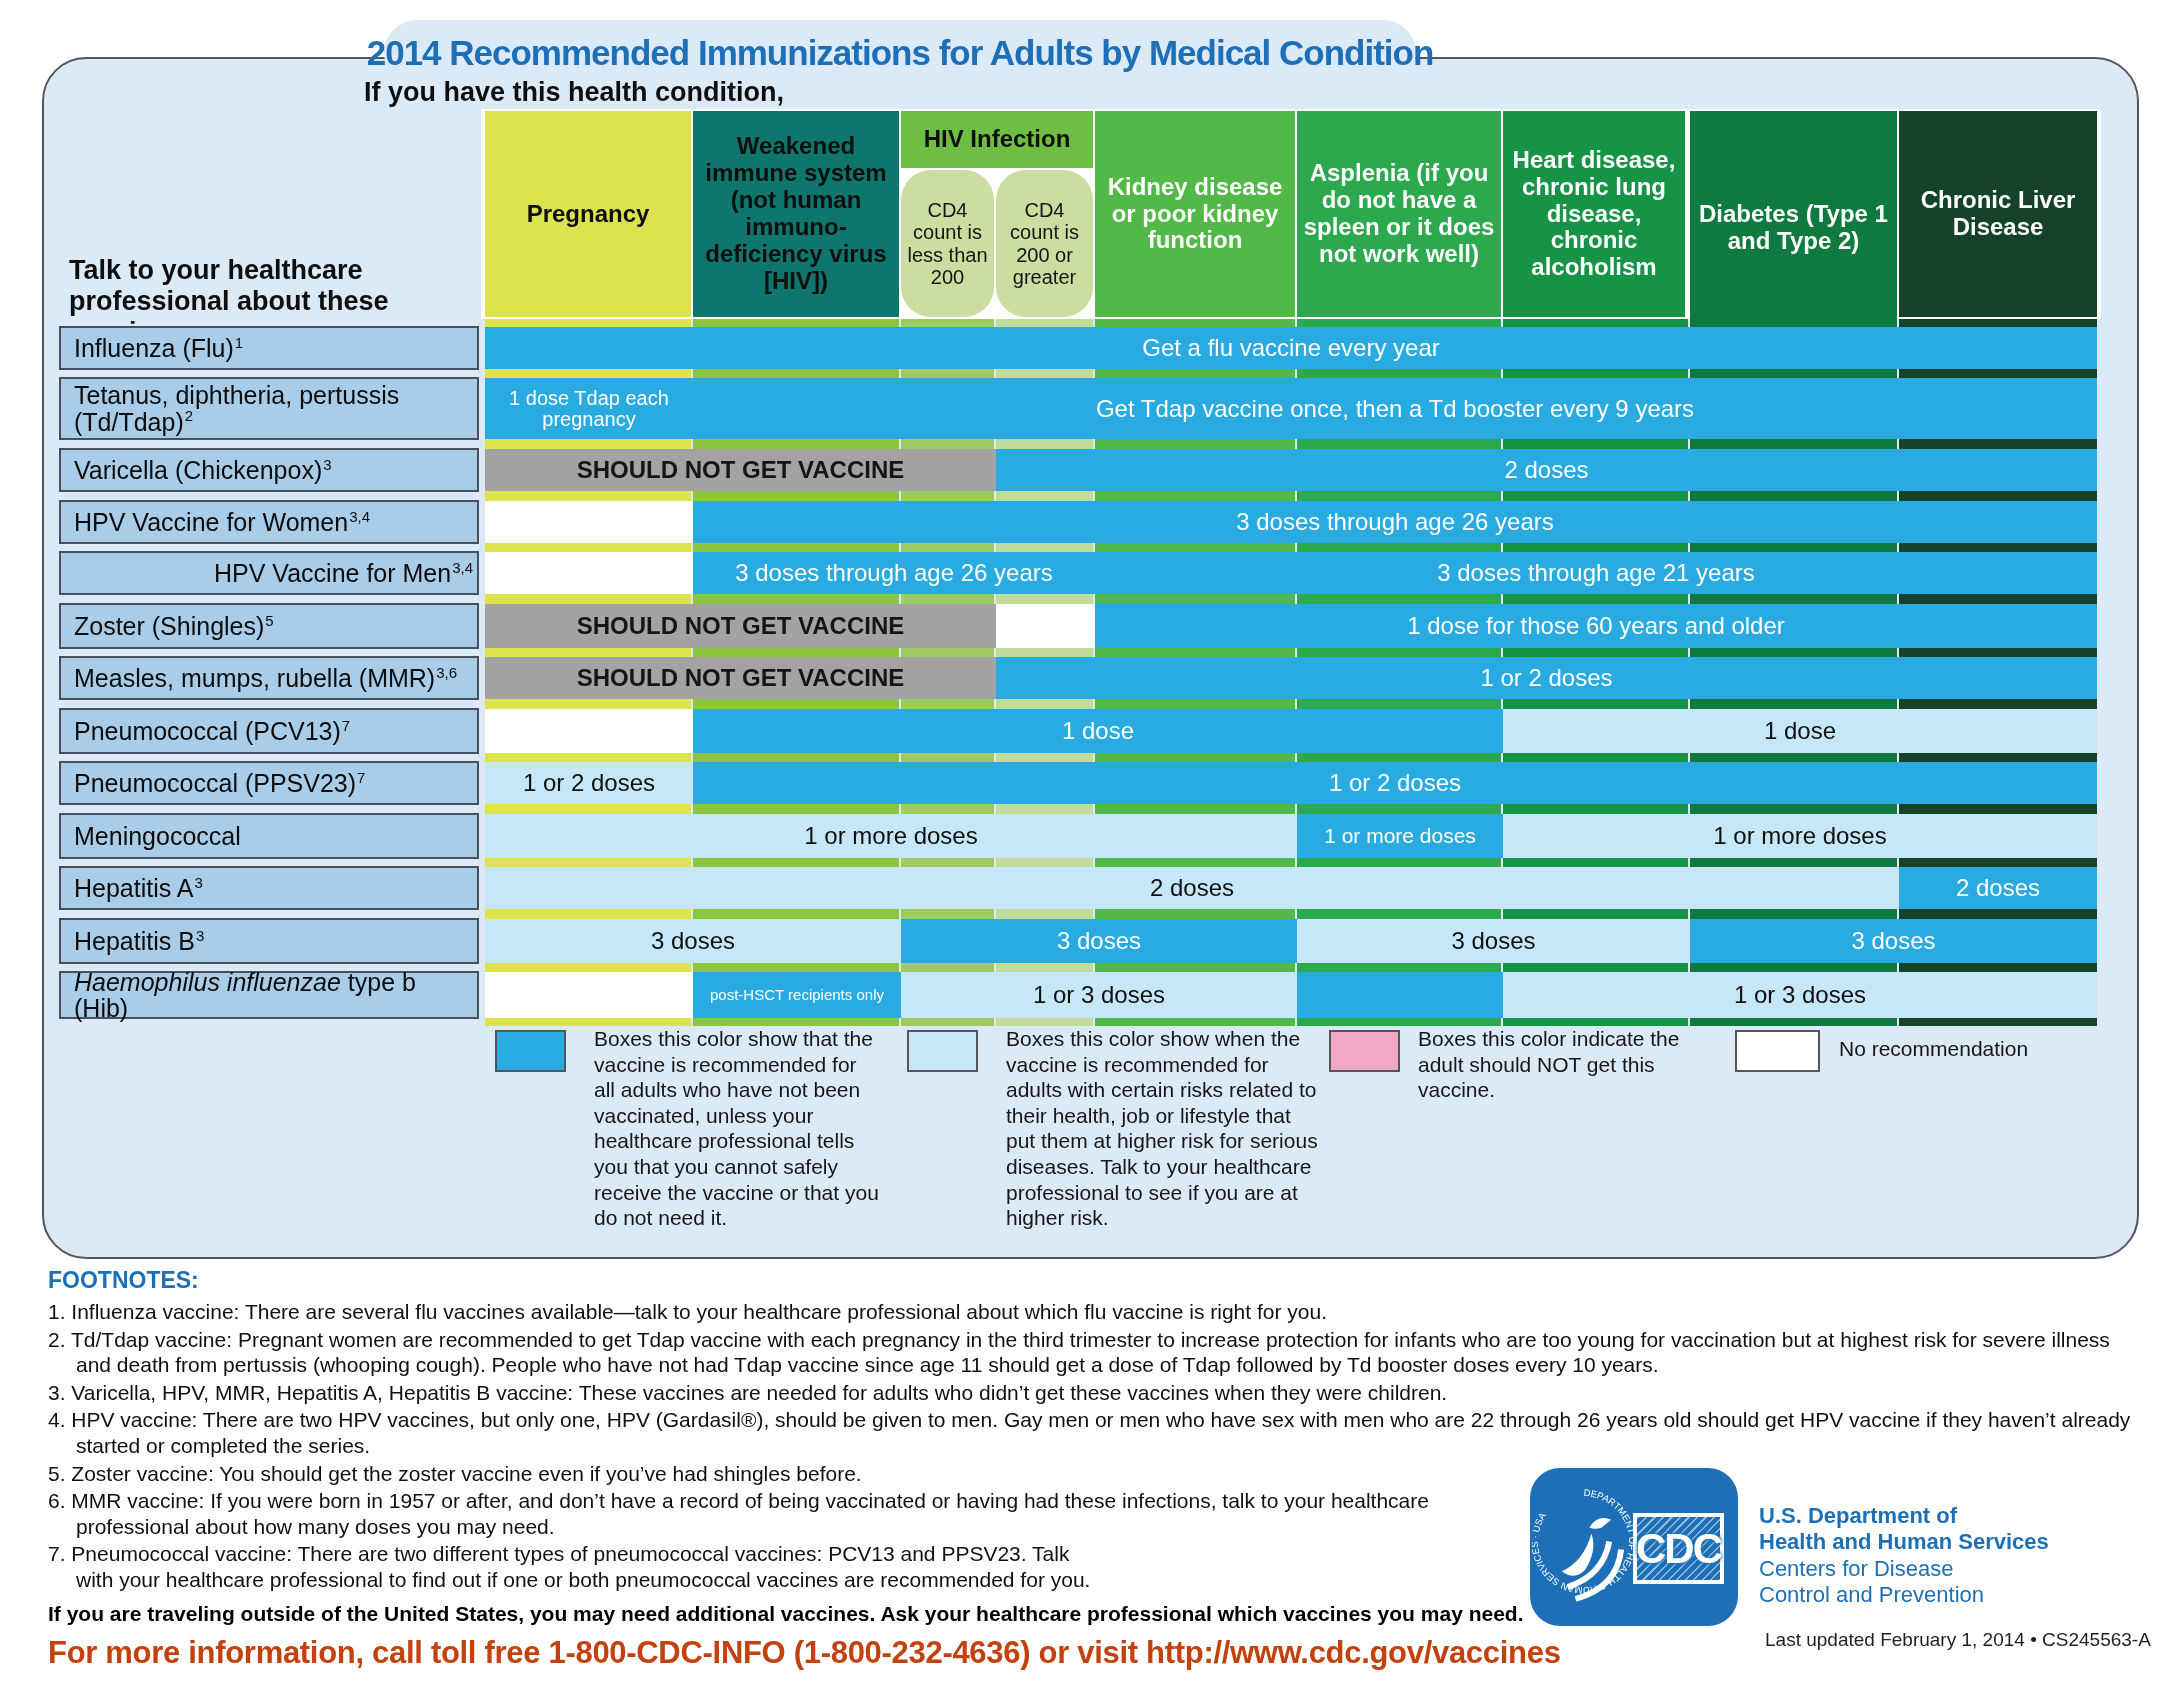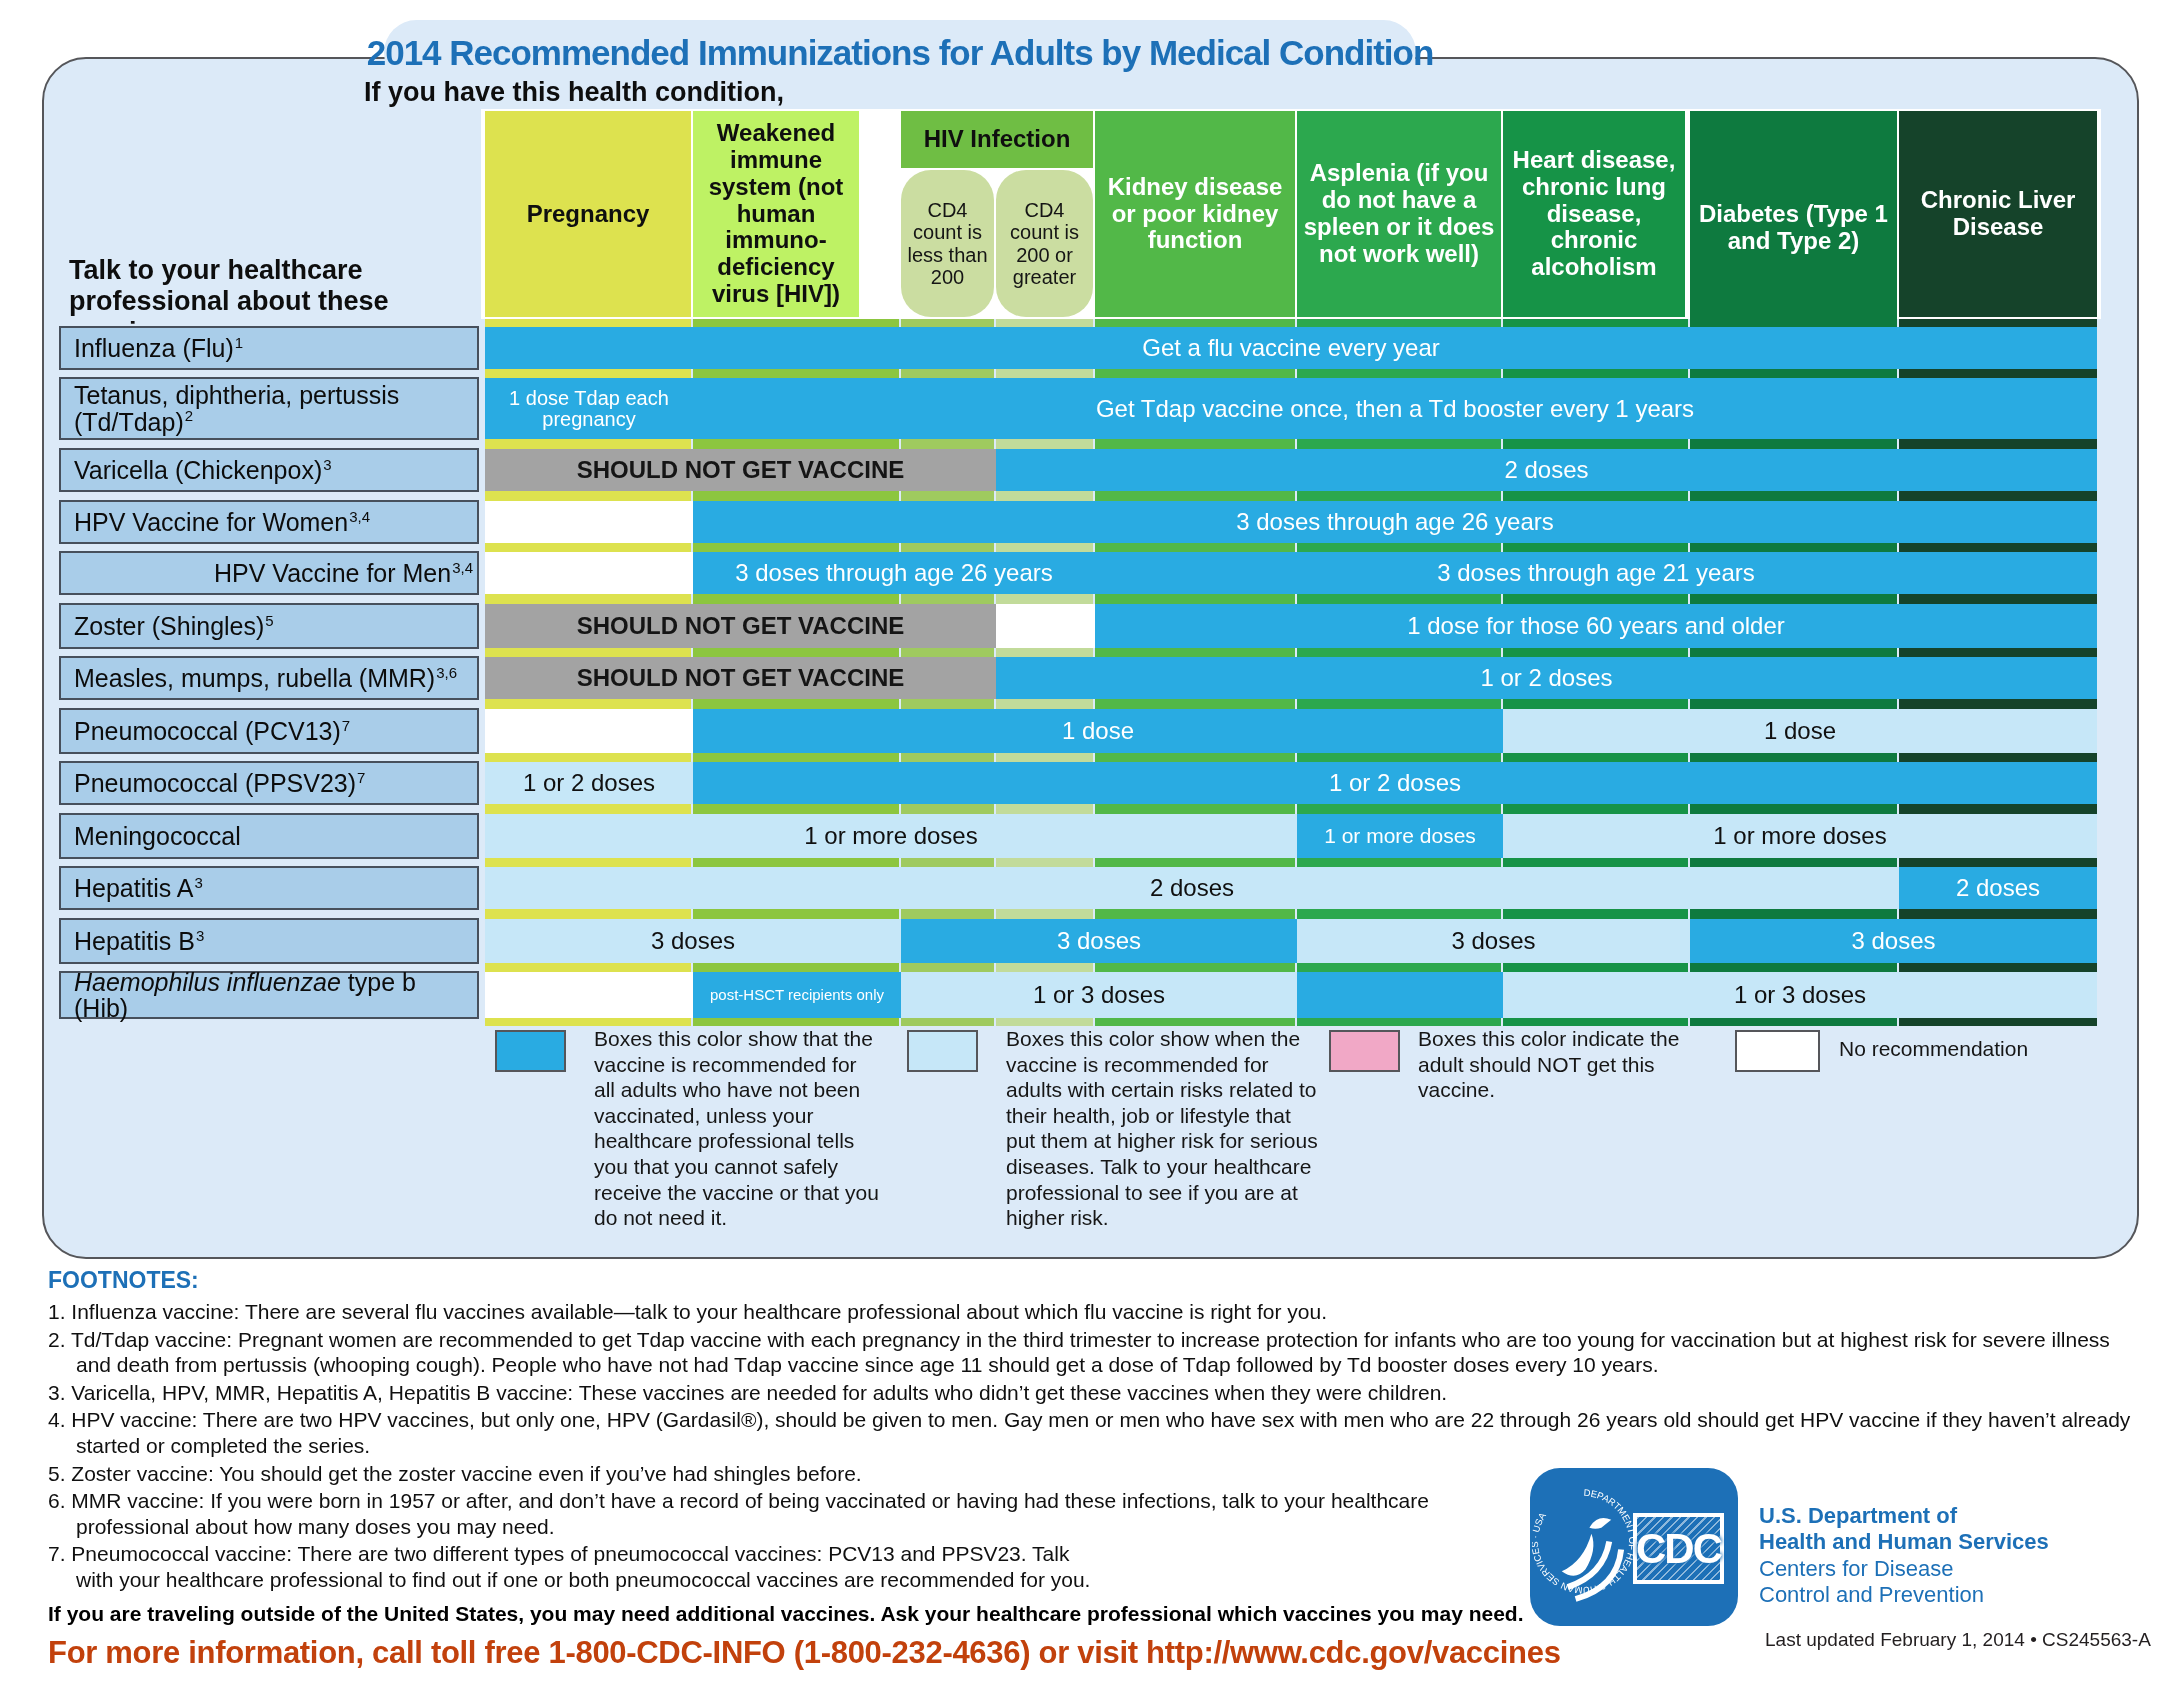--- a/index.html
+++ b/index.html
@@ -62,38 +62,38 @@
     <div class="stripe" style="left: 693px; top: 317px; width: 206px; height: 709px; background: rgb(140, 198, 63); position: absolute;"></div>
     <div class="stripe" style="left: 901px; top: 317px; width: 93px; height: 709px; background: rgb(159, 202, 95); position: absolute;"></div>
     <div class="stripe" style="left: 996px; top: 317px; width: 97px; height: 709px; background: rgb(194, 219, 154); position: absolute;"></div>
     <div class="stripe" style="left: 1095px; top: 317px; width: 200px; height: 709px; background: rgb(82, 184, 72); position: absolute;"></div>
     <div class="stripe" style="left: 1297px; top: 317px; width: 204px; height: 709px; background: rgb(44, 168, 78); position: absolute;"></div>
     <div class="stripe" style="left: 1503px; top: 317px; width: 185px; height: 709px; background: rgb(22, 147, 71); position: absolute;"></div>
     <div class="stripe" style="left: 1690px; top: 317px; width: 207px; height: 709px; background: rgb(14, 122, 63); position: absolute;"></div>
     <div class="stripe" style="left: 1899px; top: 317px; width: 198px; height: 709px; background: rgb(21, 67, 42); position: absolute;"></div>
     <div class="hwhite abs"></div>
     <div class="hcell h-dark" style="left: 485px; top: 111px; width: 206px; height: 206px; background: rgb(221, 226, 79);">Pregnancy</div>
-    <div class="hcell h-dark" style="left: 693px; top: 111px; width: 166px; height: 206px; background: #bef264;">Weakened immune system (not human immuno-deficiency virus [HIV])</div>
+    <div class="hcell h-dark" style="left: 693px; top: 111px; width: 206px; height: 206px; background: #0f766e;">Weakened immune system (not human immuno-deficiency virus [HIV])</div>
     <div class="hcell h-light" style="left: 1095px; top: 111px; width: 200px; height: 206px; background: rgb(82, 184, 72);">Kidney disease or poor kidney function</div>
     <div class="hcell h-light" style="left: 1297px; top: 111px; width: 204px; height: 206px; background: rgb(44, 168, 78);">Asplenia (if you do not have a spleen or it does not work well)</div>
     <div class="hcell h-light" style="left: 1503px; top: 111px; width: 182px; height: 206px; background: rgb(22, 147, 71);">Heart disease, chronic lung disease, chronic alcoholism</div>
     <div class="hcell h-light" style="left: 1690px; top: 111px; width: 207px; height: 234px; background: rgb(14, 122, 63);">Diabetes (Type 1 and Type 2)</div>
     <div class="hcell h-light" style="left: 1899px; top: 111px; width: 198px; height: 206px; background: rgb(21, 67, 42);">Chronic Liver Disease</div>
     <div class="hcell h-dark" style="left: 901px; top: 111px; width: 192px; height: 57px; background: rgb(111, 190, 68);">HIV Infection</div>
     <div class="hcell cd4" style="left: 901px; top: 170px; width: 93px; height: 147px; background: rgb(203, 221, 161);">CD4 count is less than 200</div>
     <div class="hcell cd4" style="left: 996px; top: 170px; width: 97px; height: 147px; background: rgb(203, 221, 161);">CD4 count is 200 or greater</div>
     <div class="row-label" style="left: 59px; top: 326px; width: 420px; height: 44px;">
       <span><span>Influenza (Flu)</span><sup>1</sup></span>
     </div>
     <div class="cell c-blue " style="left: 485px; top: 327px; width: 1612px; height: 42px;">Get a flu vaccine every year</div>
     <div class="row-label" style="left: 59px; top: 377px; width: 420px; height: 63px; justify-content: flex-end;">
       <span><span>Tetanus, diphtheria, pertussis (Td/Tdap)</span><sup>2</sup></span>
     </div>
     <div class="cell c-blue f-small" style="left: 485px; top: 378px; width: 208px; height: 61px;">1 dose Tdap each pregnancy</div>
-    <div class="cell c-blue " style="left: 693px; top: 378px; width: 1404px; height: 61px;">Get Tdap vaccine once, then a Td booster every 1 years</div>
+    <div class="cell c-blue " style="left: 693px; top: 378px; width: 1404px; height: 61px;">Get Tdap vaccine once, then a Td booster every 9 years</div>
     <div class="row-label" style="left: 59px; top: 448px; width: 420px; height: 44px;">
       <span><span>Varicella (Chickenpox)</span><sup>3</sup></span>
     </div>
     <div class="cell c-pink " style="left: 485px; top: 449px; width: 511px; height: 42px;">SHOULD NOT GET VACCINE</div>
     <div class="cell c-blue " style="left: 996px; top: 449px; width: 1101px; height: 42px;">2 doses</div>
     <div class="row-label" style="left: 59px; top: 500px; width: 420px; height: 44px;">
       <span><span>HPV Vaccine for Women</span><sup>3,4</sup></span>
     </div>
     <div class="cell c-white " style="left: 485px; top: 501px; width: 208px; height: 42px;"></div>
     <div class="cell c-blue " style="left: 693px; top: 501px; width: 1404px; height: 42px;">3 doses through age 26 years</div>

